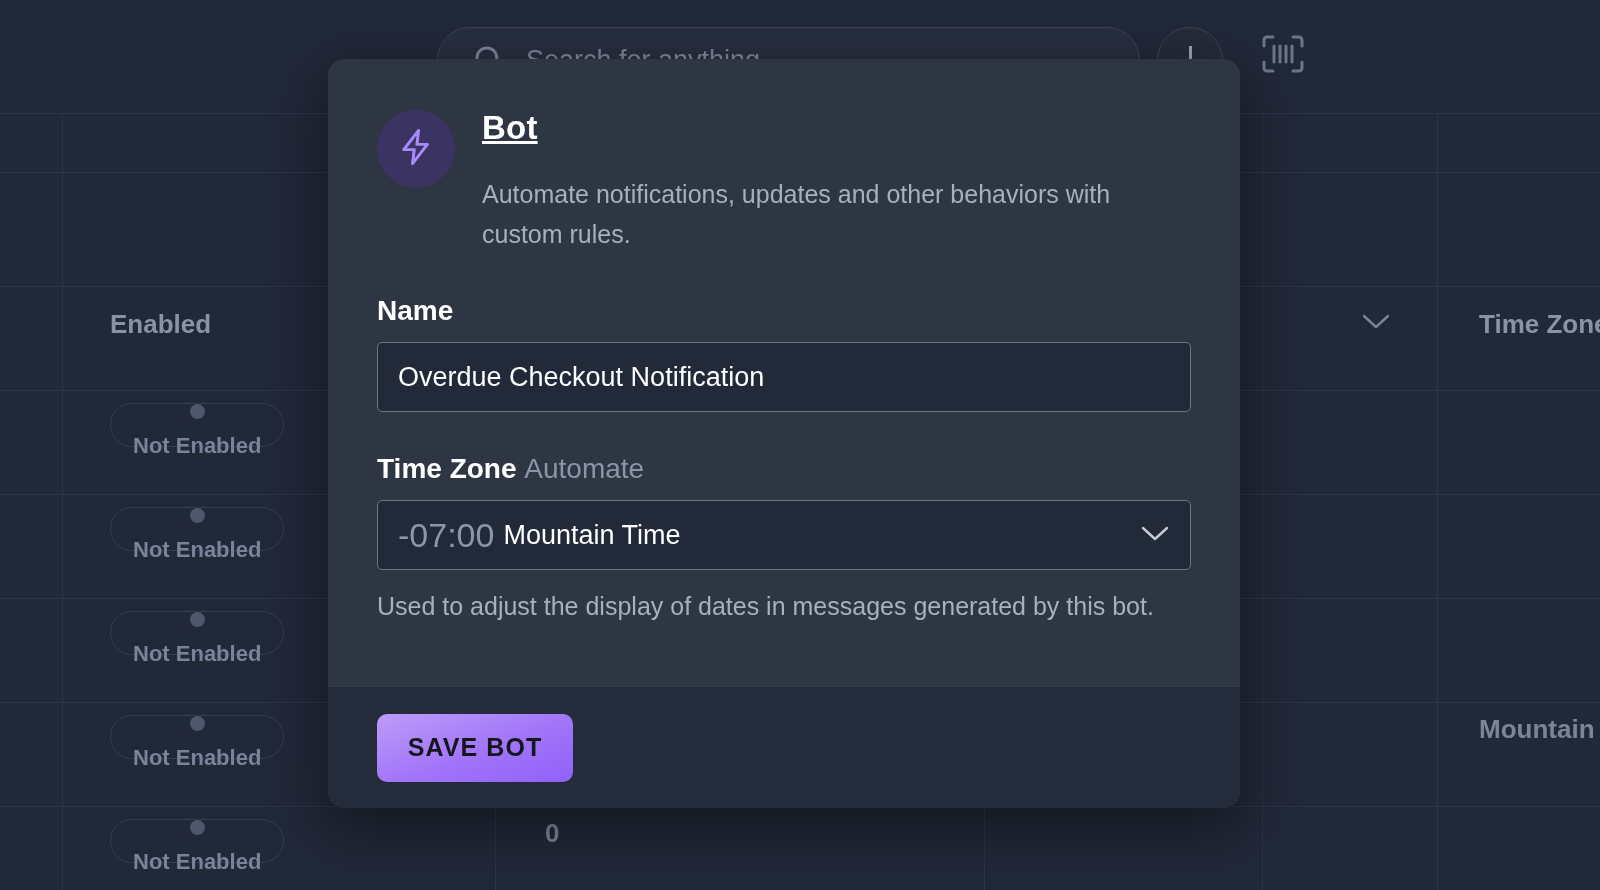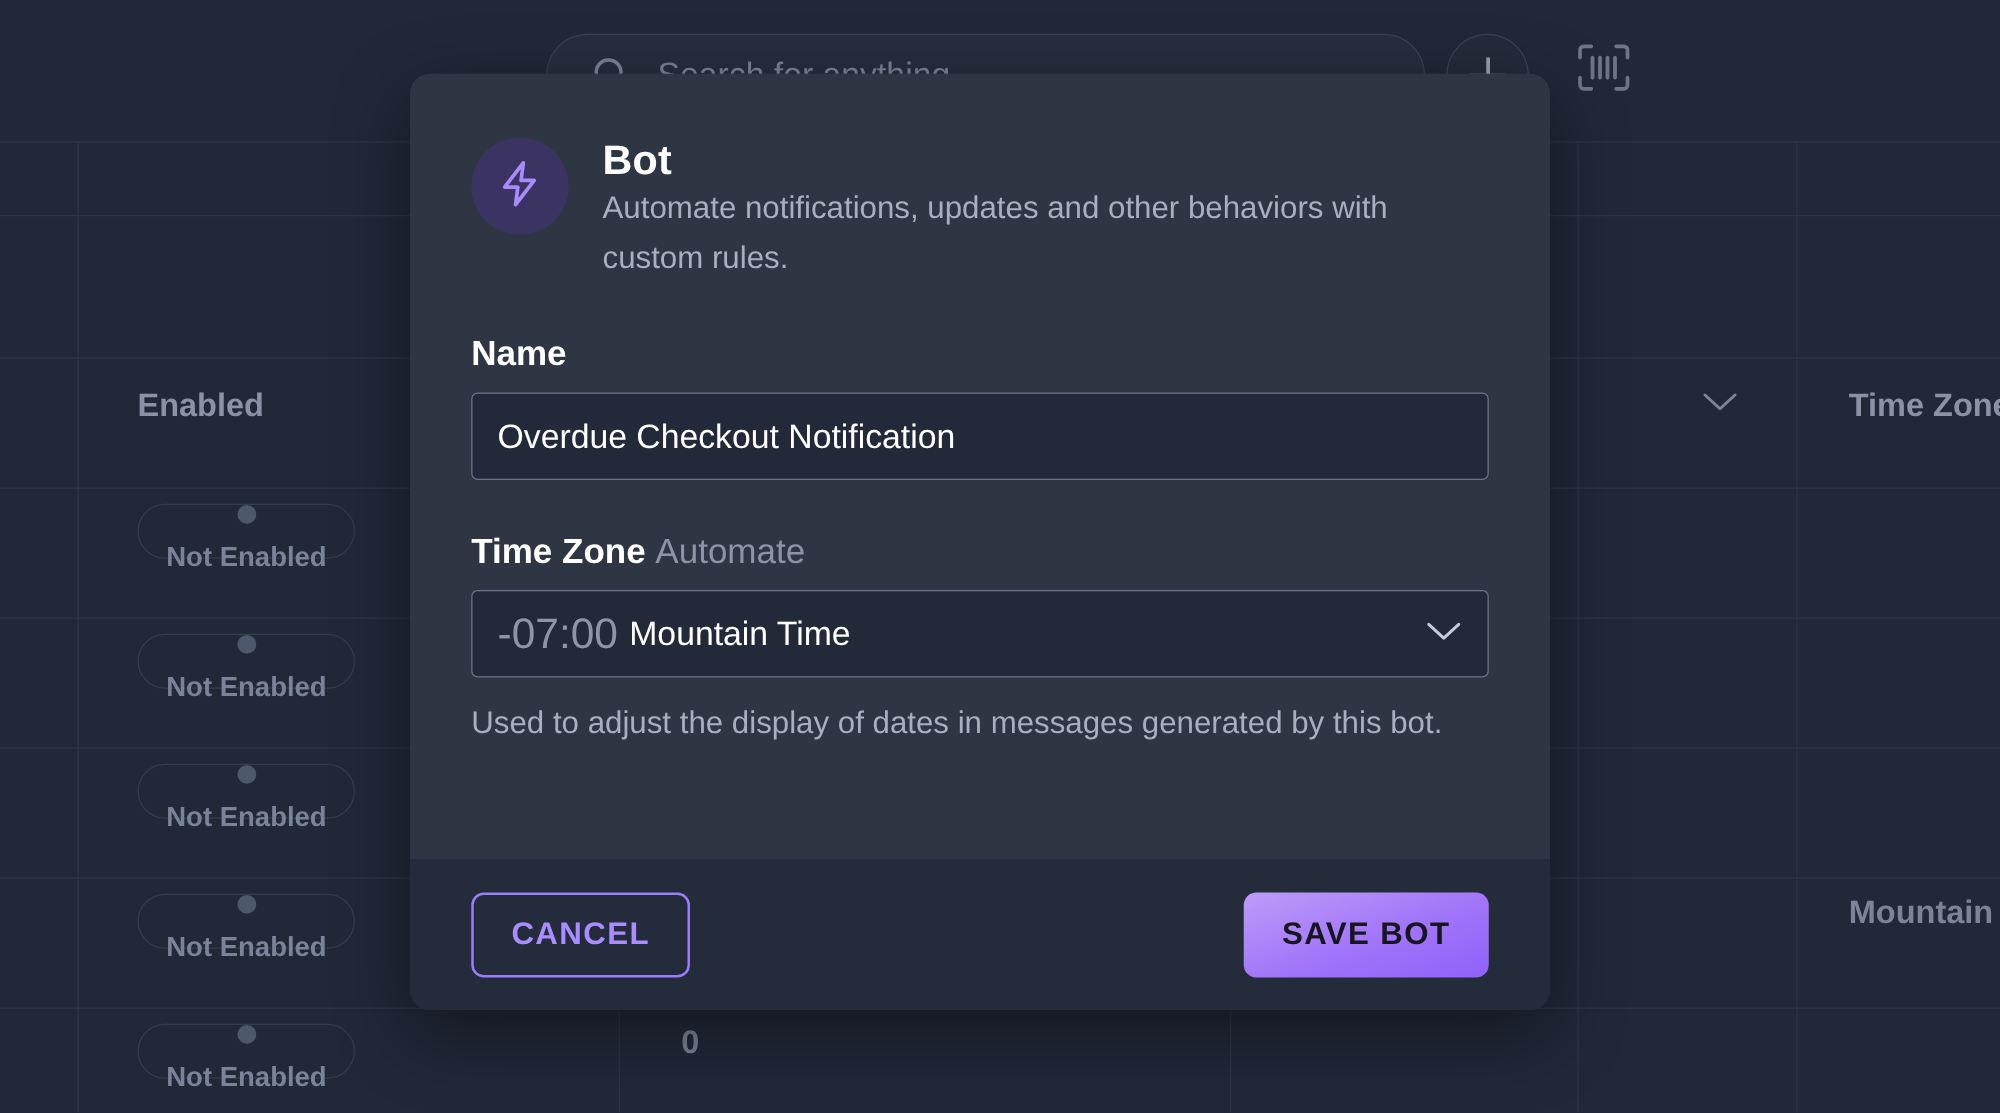--- a/index.html
+++ b/index.html
@@ -169,23 +169,24 @@
     justify-content: center;
     margin-top: 2px;
   }
   .head-text { padding-top: 2px; }
   .modal-title {
     color: #ffffff;
     font-size: 33px;
     font-weight: bold;
     line-height: 1.1;
     letter-spacing: 0.2px;
+    text-decoration: underline;
   }
   .modal-subtitle {
-    margin-top: 0;
+    margin-top: 28px;
     color: #a7b0c0;
     font-size: 25px;
     line-height: 1.6;
     max-width: 680px;
   }
 
   .field-label {
     color: #ffffff;
     font-size: 28px;
     font-weight: bold;
@@ -408,18 +409,17 @@
           <svg width="32" height="20" viewBox="0 0 32 20" fill="none" stroke="#c4ccd9" stroke-width="2.4" stroke-linecap="round" stroke-linejoin="round">
             <polyline points="4,5 16,16 28,5"></polyline>
           </svg>
         </span>
       </div>
 
       <div class="help-text">Used to adjust the display of dates in messages generated by this bot.</div>
     </div>
 
     <div class="modal-footer">
-      <button class="btn-cancel">CANCEL</button>
       <button class="btn-save">SAVE BOT</button>
     </div>
   </div>
 
 </div>
 
 </body></html>

